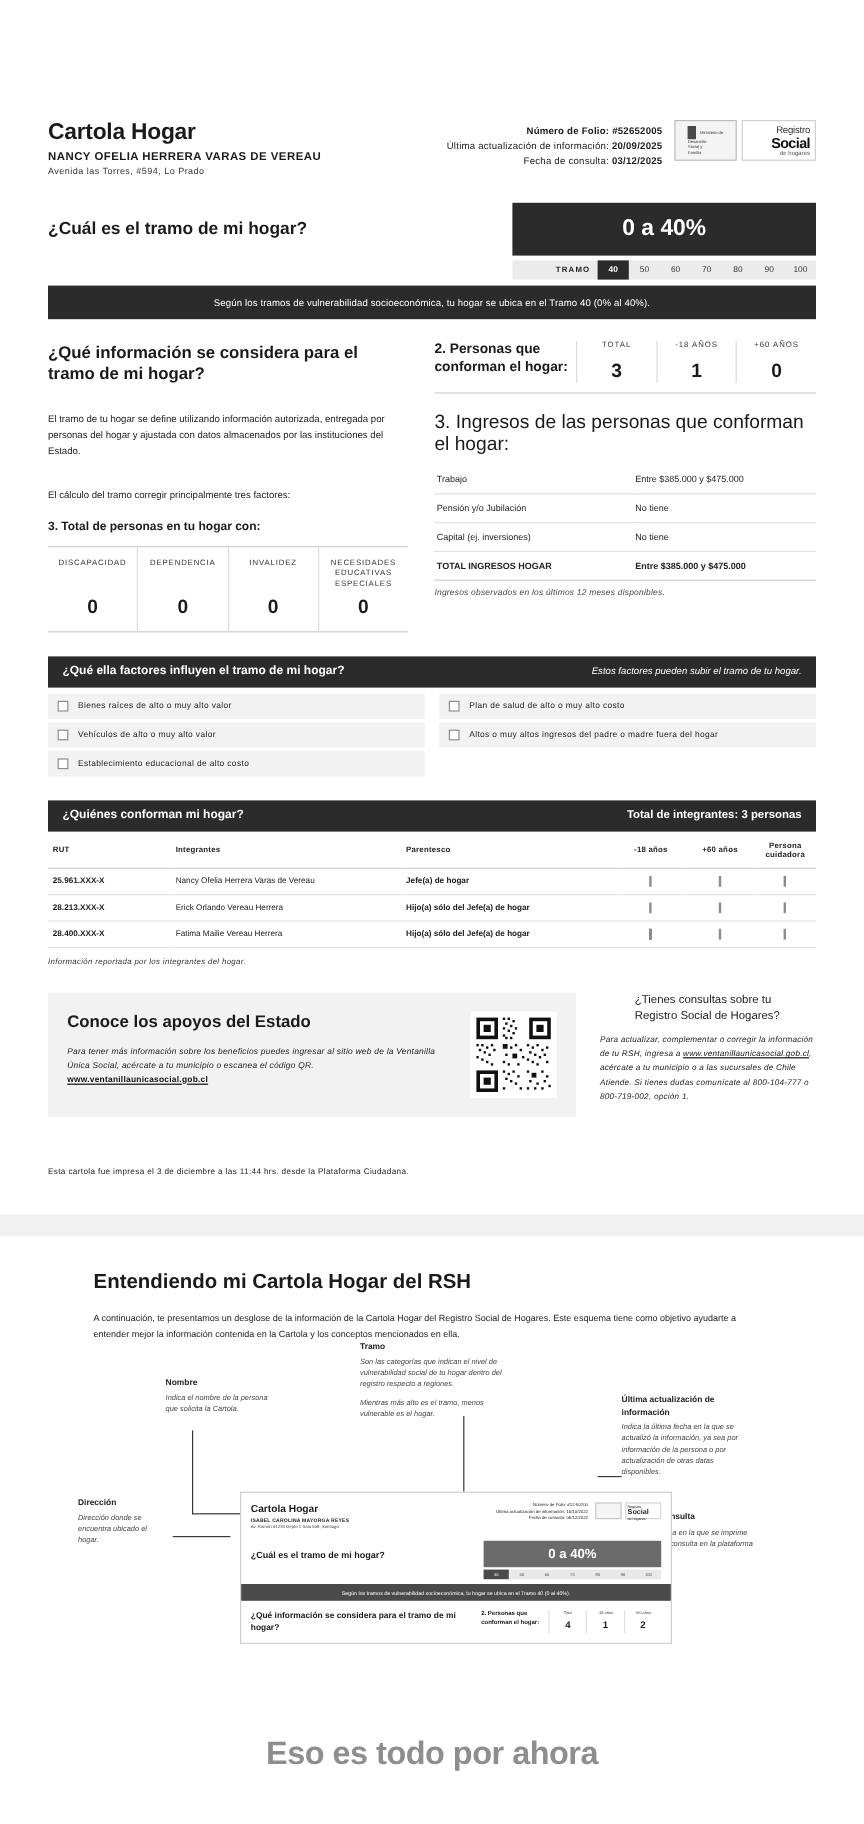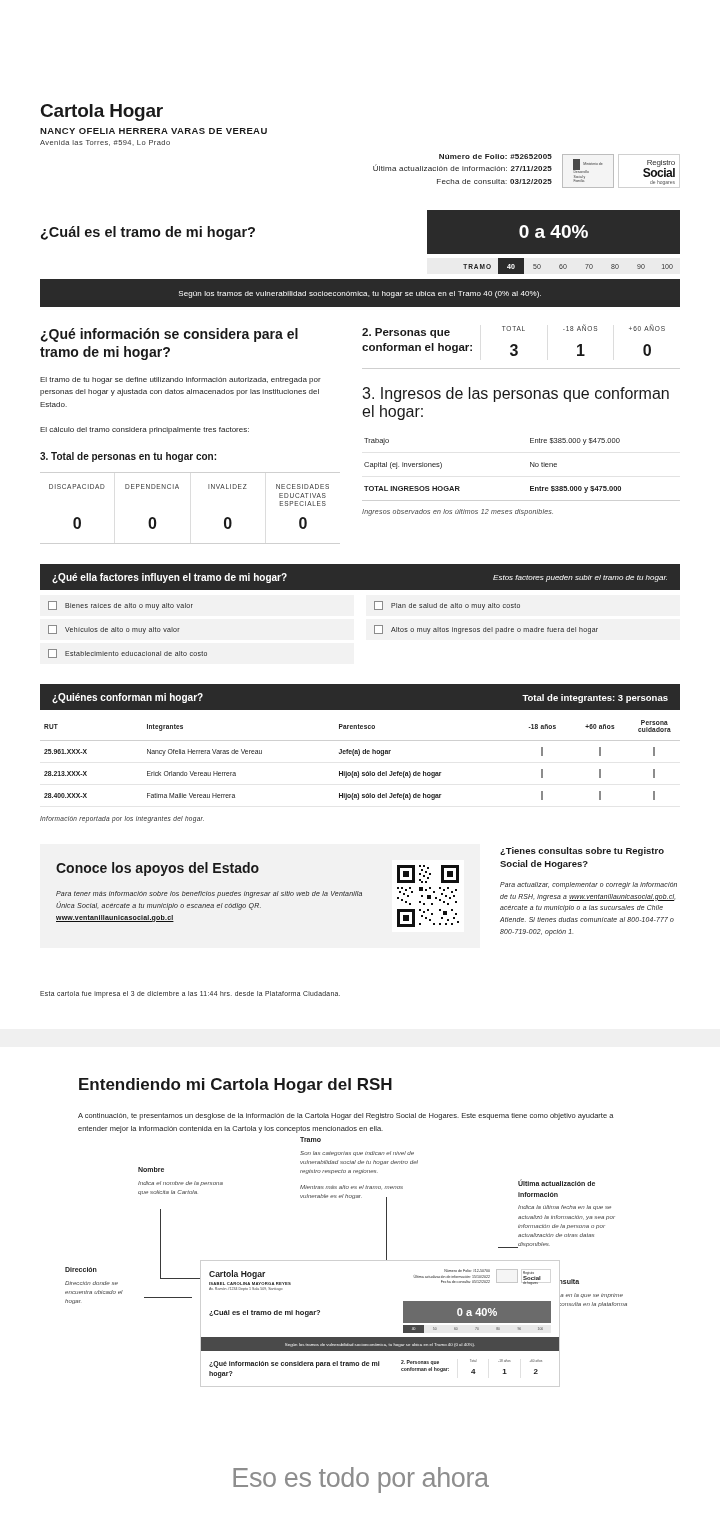--- a/index.html
+++ b/index.html
@@ -18,21 +18,21 @@
   }
   .doc {
     padding: 100px 40px 0 40px;
   }
 
   
   .header { display: flex; justify-content: space-between; align-items: flex-start; }
   .header-left .title { font-size: 19px; font-weight: bold; letter-spacing: -0.2px; }
   .header-left .person { font-size: 9.5px; font-weight: bold; letter-spacing: 0.4px; margin-top: 3px; }
   .header-left .address { font-size: 7.5px; letter-spacing: 0.4px; margin-top: 2px; color:#333; }
-  .header-right { text-align: right; display:flex; align-items:flex-end; gap:10px;margin-top:47px; }
+  .header-right { text-align: right; display:flex; align-items:flex-start; gap:10px; }
   .folio-block { font-size: 8px; line-height: 1.55; letter-spacing: 0.2px; padding-top: 4px; }
   .folio-block b { font-weight: bold; }
   .logos { display:flex; gap:4px; align-items:flex-start; }
   .logo-gob {
     width: 52px; height: 34px; border: 1px solid #bdbdbd; background:#f4f4f4;
     display:flex; align-items:center; justify-content:center; padding:2px;
   }
   .logo-gob .inner { font-size:3.4px; line-height:1.25; color:#333; text-align:left; }
   .logo-gob .crest { width:7px;height:11px;background:#4a4a4a;display:inline-block;margin-right:2px;vertical-align:middle;}
   .logo-rsh {
@@ -69,21 +69,21 @@
     margin-top:5px; background:#2b2b2b; color:#fff; height:28px;
     display:flex; align-items:center; justify-content:center;
     font-size:8px; letter-spacing:0.1px;
   }
 
   
   .cols { display:flex; gap:22px; margin-top:18px; }
   .col-l { width: 300px; }
   .col-r { flex:1; }
   .h2 { font-size:14px; font-weight:bold; line-height:1.3; }
-  .p { font-size:8px; line-height:1.6; margin-top:12px; color:#222; }
+  .p { font-size:8px; line-height:1.6; margin-top:24px; color:#222; }
   .h3 { font-size:10px; font-weight:bold; margin-top:14px; }
 
   .four-box { display:flex; border-top:1px solid #cfcfcf; border-bottom:1px solid #cfcfcf; margin-top:10px; }
   .four-box .cell { flex:1; padding:10px 4px 10px 4px; text-align:center; border-right:1px solid #dcdcdc; }
   .four-box .cell:last-child { border-right:none; }
   .four-box .cap { font-size:6.5px; letter-spacing:0.7px; color:#333; line-height:1.35; min-height:26px; }
   .four-box .num { font-size:16px; font-weight:bold; margin-top:6px; }
 
   
   .persons { display:flex; border-bottom:1px solid #cfcfcf; padding-bottom:8px; }
@@ -136,21 +136,21 @@
   .apoyos {
     width: 440px; background:#f2f2f2; padding:16px 16px; display:flex; gap:16px; align-items:flex-start;
   }
   .apoyos .atxt { flex:1; }
   .apoyos .at { font-size:14px; font-weight:bold; }
   .apoyos .ap { font-size:7px; font-style:italic; line-height:1.7; margin-top:12px; color:#222; letter-spacing:0.2px;}
   .apoyos .ap a { color:#111; font-weight:bold; font-style:normal; text-decoration:underline; }
   .qr { width:72px; height:72px; background:#fff; padding:3px; flex:none; }
   .qr svg { display:block; }
   .consult { flex:1; }
-  .consult .ct { font-size:9.5px; font-weight:bold; line-height:1.4; }
+  .consult .ct { font-size:9.5px; font-weight:normal; line-height:1.4;margin-left:29px; }
   .consult .cp { font-size:6.8px; font-style:italic; line-height:1.75; margin-top:8px; color:#222; letter-spacing:0.2px;}
   .consult .cp a { text-decoration:underline; color:#111; }
 
   .printed { font-size:6.8px; margin-top:42px; letter-spacing:0.3px; color:#222; padding-bottom:32px; }
 
   
   .gap { height:18px; background:#f0f0f0; }
   .explain { background:#fff; padding:28px 40px 0 40px; }
   .explain h1 { font-size:17px; font-weight:bold; margin:0 0 0 38px; }
   .explain .intro { font-size:7.5px; line-height:1.75; margin:14px 0 0 38px; color:#222; width:560px; }
@@ -184,21 +184,21 @@
   .mini-banner { margin:4px 0 0 0; background:#4a4a4a;color:#fff;height:14px;display:flex;align-items:center;justify-content:center;font-size:4.4px;}
   .mini-bottom { display:flex; padding:8px; gap:10px; }
   .mini-bq { flex:1; font-size:7px; font-weight:bold; line-height:1.35; }
   .mini-br { width:150px; display:flex; }
   .mini-br .lab { width:56px; font-size:5px; font-weight:bold; line-height:1.3; }
   .mini-br .cel { flex:1; text-align:center; border-left:1px solid #e0e0e0;}
   .mini-br .cel .h { font-size:3.2px; color:#444; }
   .mini-br .cel .n { font-size:8px; font-weight:bold; margin-top:4px;}
 
   .outro { text-align:center; padding:56px 0 40px 0; }
-  .outro .ot { font-size:27px; color:#8e8e8e; font-weight:normal; letter-spacing:-0.4px; }
+  .outro .ot { font-size:27px; color:#8e8e8e; font-weight:bold; letter-spacing:-0.4px; }
 </style>
 </head>
 <body>
 
 <div class="page">
 
   <div class="doc">
 
     <div class="header">
       <div class="header-left">
@@ -207,21 +207,21 @@
         <div class="address">Avenida las Torres, #594, Lo Prado</div>
       </div>
       <div class="header-right">
         <div class="folio-block">
           <div>
             <b>Número de Folio:</b>
             <b>#52652005</b>
           </div>
           <div>
             <span>Última actualización de información:</span>
-            <b>27/11/2025</b>
+            <b>20/09/2025</b>
           </div>
           <div>
             <span>Fecha de consulta:</span>
             <b>03/12/2025</b>
           </div>
         </div>
         <div class="logos">
           <div class="logo-gob">
             <div class="inner">
               <span class="crest"></span>
@@ -256,21 +256,21 @@
         <div class="tick">90</div>
         <div class="tick">100</div>
       </div>
     </div>
     <div class="banner">Según los tramos de vulnerabilidad socioeconómica, tu hogar se ubica en el Tramo 40 (0% al 40%).</div>
 
     <div class="cols">
       <div class="col-l">
         <div class="h2">¿Qué información se considera para el tramo de mi hogar?</div>
         <div class="p">El tramo de tu hogar se define utilizando información autorizada, entregada por personas del hogar y ajustada con datos almacenados por las instituciones del Estado.</div>
-        <div class="p">El cálculo del tramo considera principalmente tres factores:</div>
+        <div class="p">El cálculo del tramo corregir principalmente tres factores:</div>
         <div class="h3">3. Total de personas en tu hogar con:</div>
         <div class="four-box">
           <div class="cell">
             <div class="cap">DISCAPACIDAD</div>
             <div class="num">0</div>
           </div>
           <div class="cell">
             <div class="cap">DEPENDENCIA</div>
             <div class="num">0</div>
           </div>
@@ -301,20 +301,24 @@
             <div class="pn">0</div>
           </div>
         </div>
 
         <div class="h3b">3. Ingresos de las personas que conforman el hogar:</div>
         <table class="inc-table">
           <tbody>
               <tr>
             <td>Trabajo</td>
             <td class="v">Entre $385.000 y $475.000</td>
+          </tr>
+          <tr>
+            <td>Pensión y/o Jubilación</td>
+            <td class="v">No tiene</td>
           </tr>
           <tr>
             <td>Capital (ej. inversiones)</td>
             <td class="v">No tiene</td>
           </tr>
           <tr class="total">
             <td>TOTAL INGRESOS HOGAR</td>
             <td class="v">Entre $385.000 y $475.000</td>
           </tr>
         </tbody>

